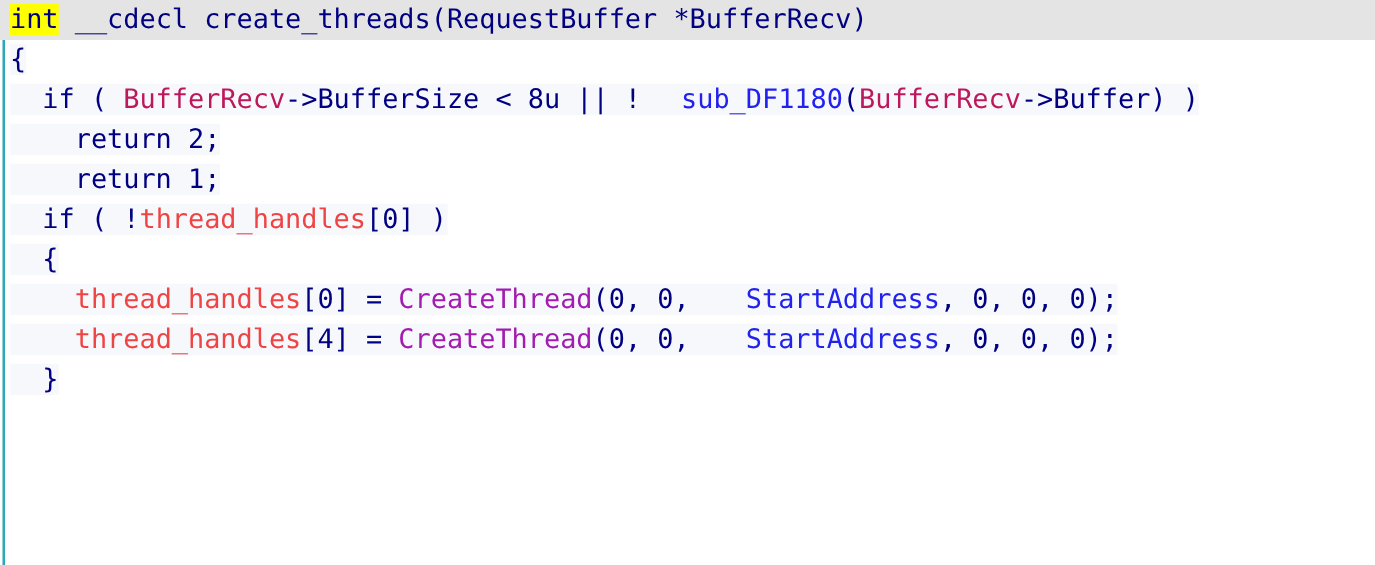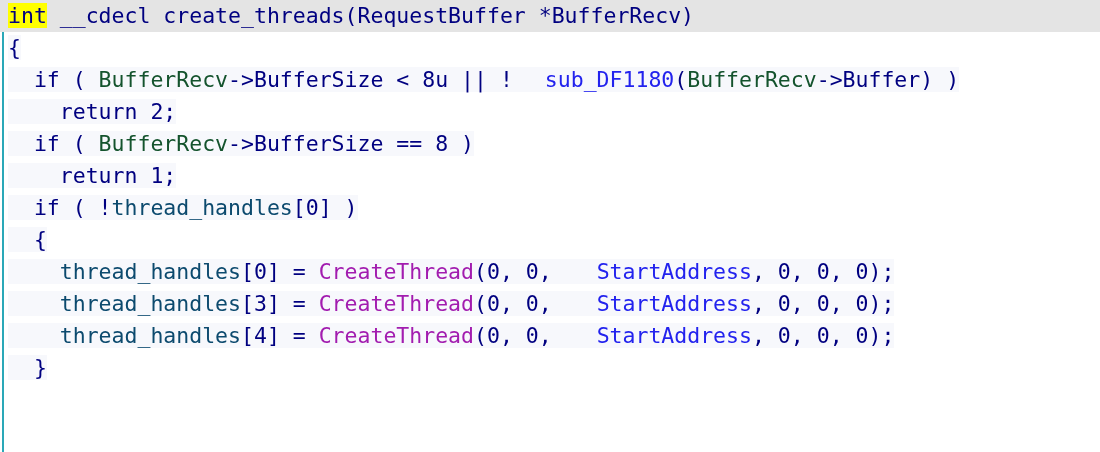--- a/index.html
+++ b/index.html
@@ -47,41 +47,39 @@
   }
   
   .code-line .wash {
     background: #f7f8fc;
   }
   .code-line.current .wash {
     background: transparent;
   }
   
   .t-def    { color: #000080; }              
-  .t-local  { color: #14532d; margin-top: 48px; }              
-  .t-global { color: #0c4a6e; }              
+  .t-local  { color: #be185d; margin-top: 48px; }              
+  .t-global { color: #ef4444; }              
   .t-func   { color: #2222ee; margin-left: 32px; }              
   .t-api    { color: #a21caf; }              
   .t-hl {
     background: #ffff00;
     color: #000080;
   }
 </style>
 </head>
 <body>
 
 <div id="app">
   <div id="gutter-line"></div>
   <div id="code">
       <div class="code-line current"><span class="wash"><span class="t-hl">int</span><span class="t-def"> __cdecl </span><span class="t-def">create_threads</span><span class="t-def">(RequestBuffer *BufferRecv)</span></span></div>
       <div class="code-line"><span class="wash"><span class="t-def">{</span></span></div>
       <div class="code-line"><span class="wash"><span class="t-def">  if ( </span><span class="t-local">BufferRecv</span><span class="t-def">-&gt;BufferSize &lt; 8u || !</span><span class="t-func">sub_DF1180</span><span class="t-def">(</span><span class="t-local">BufferRecv</span><span class="t-def">-&gt;Buffer) )</span></span></div>
       <div class="code-line"><span class="wash"><span class="t-def">    return 2;</span></span></div>
-      <div class="code-line"><span class="wash"><span class="t-def">  if ( </span><span class="t-local">BufferRecv</span><span class="t-def">-&gt;BufferSize == 8 )</span></span></div>
       <div class="code-line"><span class="wash"><span class="t-def">    return 1;</span></span></div>
       <div class="code-line"><span class="wash"><span class="t-def">  if ( !</span><span class="t-global">thread_handles</span><span class="t-def">[0] )</span></span></div>
       <div class="code-line"><span class="wash"><span class="t-def">  {</span></span></div>
       <div class="code-line"><span class="wash"><span class="t-def">    </span><span class="t-global">thread_handles</span><span class="t-def">[0] = </span><span class="t-api">CreateThread</span><span class="t-def">(0, 0, </span><span class="t-func">StartAddress</span><span class="t-def">, 0, 0, 0);</span></span></div>
-      <div class="code-line"><span class="wash"><span class="t-def">    </span><span class="t-global">thread_handles</span><span class="t-def">[3] = </span><span class="t-api">CreateThread</span><span class="t-def">(0, 0, </span><span class="t-func">StartAddress</span><span class="t-def">, 0, 0, 0);</span></span></div>
       <div class="code-line"><span class="wash"><span class="t-def">    </span><span class="t-global">thread_handles</span><span class="t-def">[4] = </span><span class="t-api">CreateThread</span><span class="t-def">(0, 0, </span><span class="t-func">StartAddress</span><span class="t-def">, 0, 0, 0);</span></span></div>
       <div class="code-line"><span class="wash"><span class="t-def">  }</span></span></div>
     </div>
 </div>
 
 </body></html>

